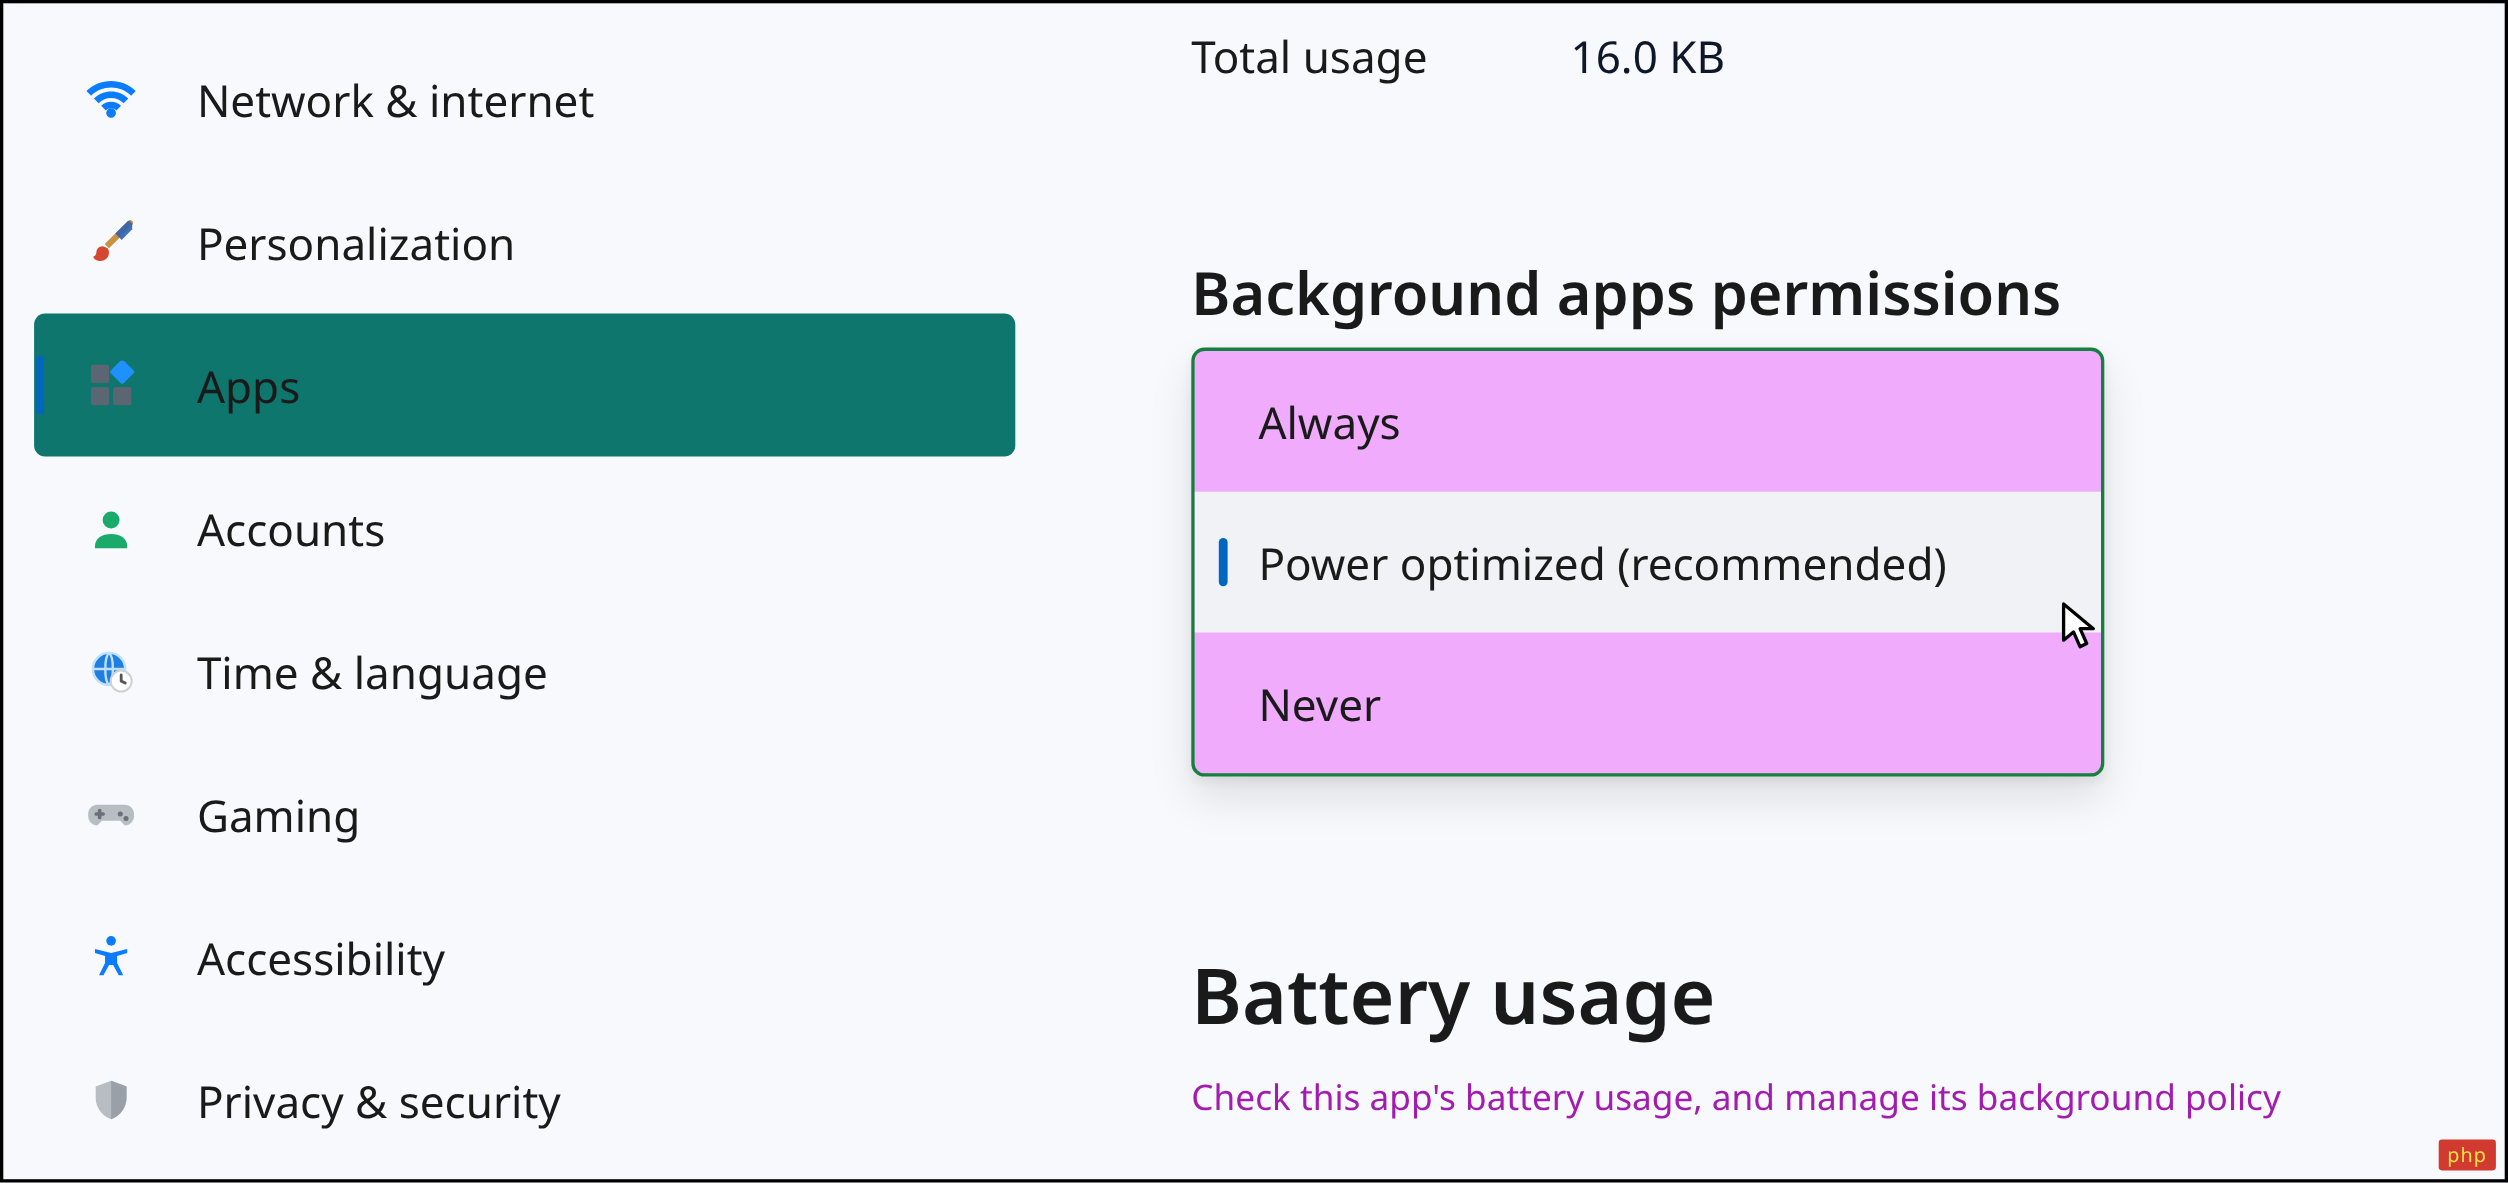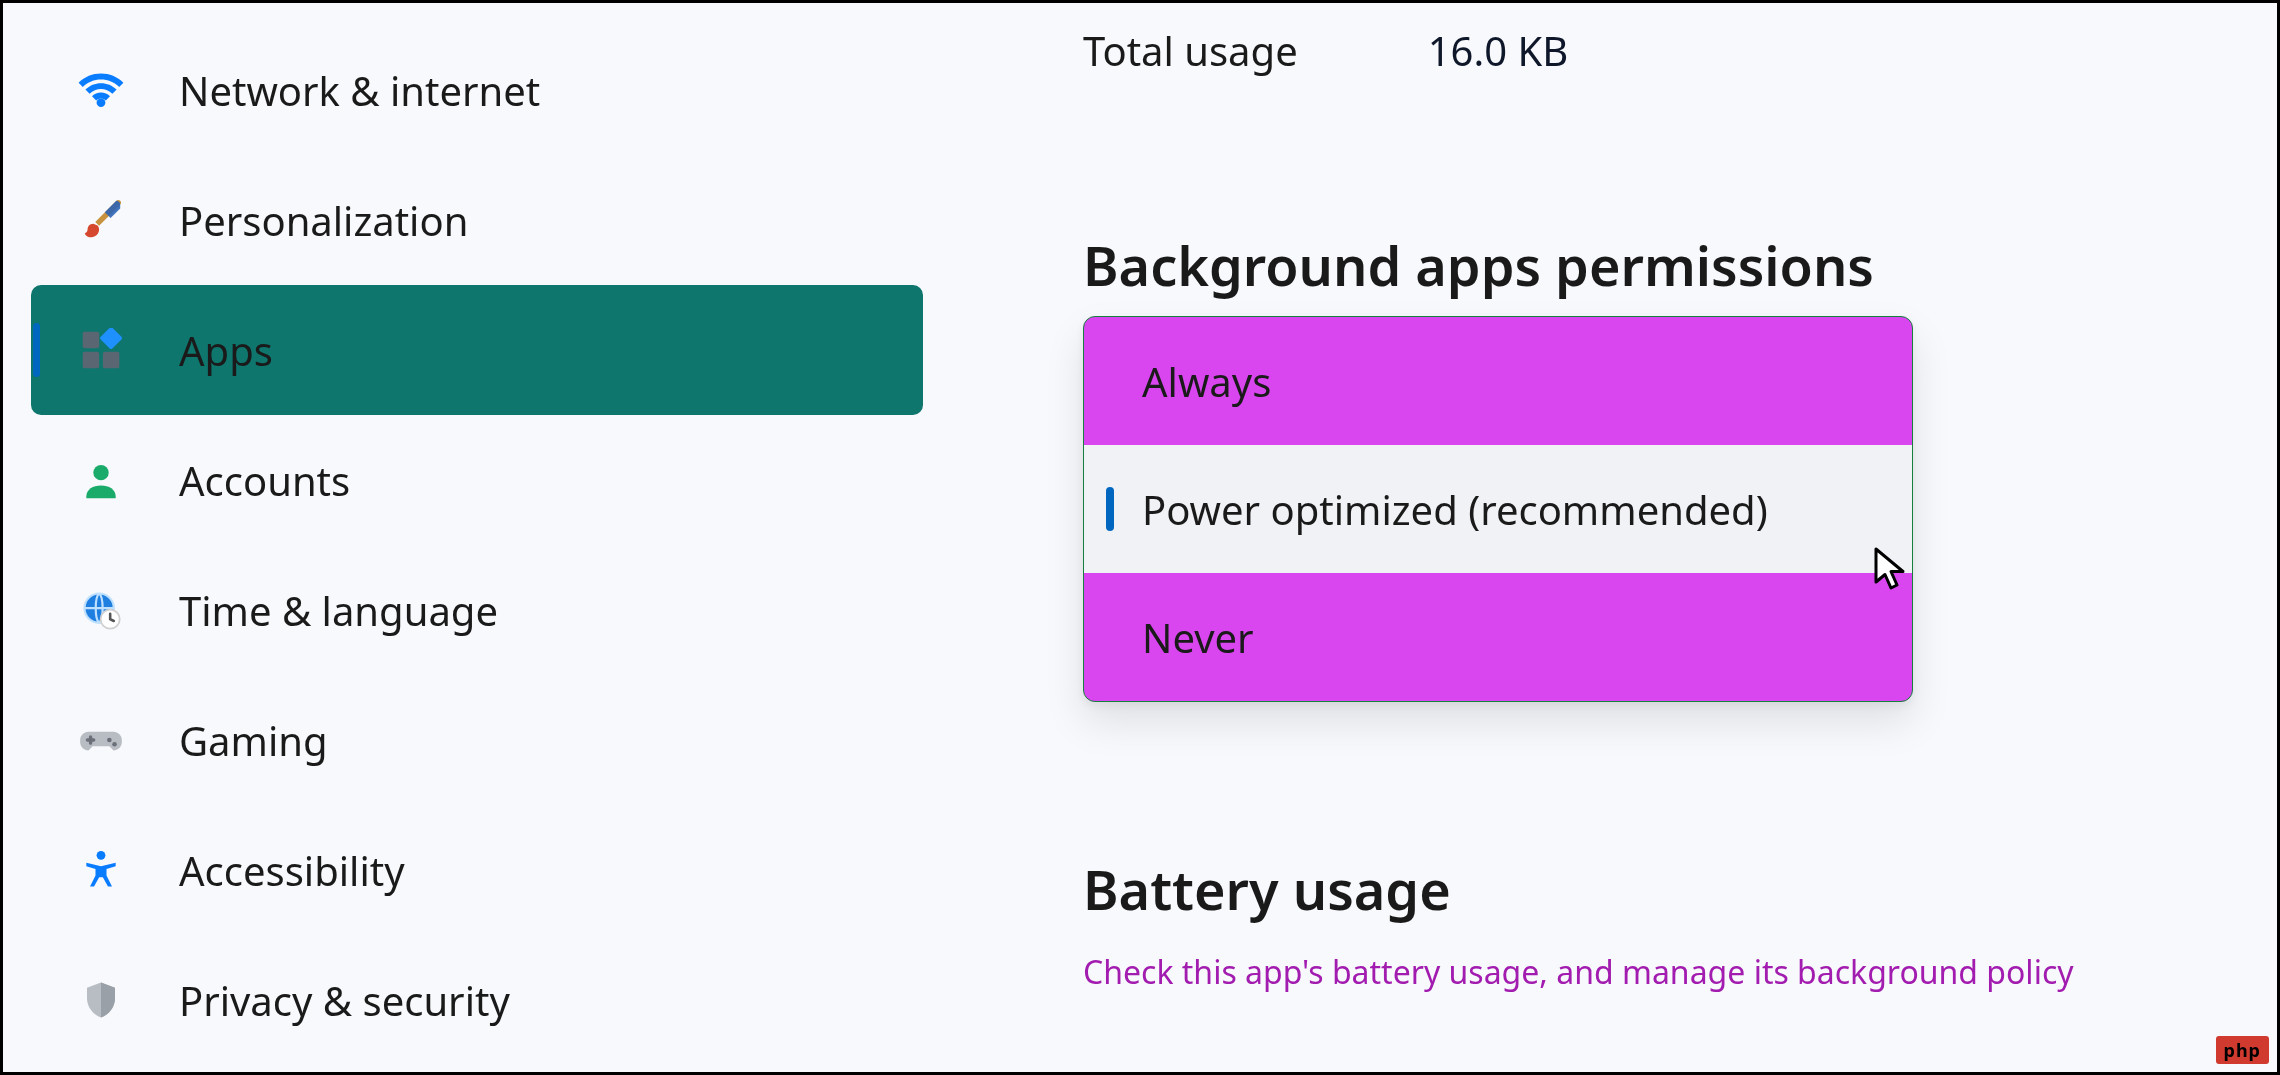--- a/index.html
+++ b/index.html
@@ -80,22 +80,22 @@
   }
   .section-heading {
     font-size: 54px;
     font-weight: 600;
     color: #1a1a1a;
     margin-bottom: 14px;
   }
 
   .dropdown {
     width: 830px;
-    background: #d946ef;
-    border: 1px solid #15803d;
+    background: #f0abfc;
+    border: 3px solid #15803d;
     border-radius: 12px;
     box-shadow: 0 20px 40px rgba(0,0,0,0.10), 0 4px 10px rgba(0,0,0,0.06);
     overflow: hidden;
     position: relative;
   }
   .option {
     height: 128px;
     display: flex;
     align-items: center;
     padding-left: 58px;
@@ -113,21 +113,21 @@
     position: absolute;
     left: 22px;
     top: 42px;
     bottom: 42px;
     width: 8px;
     background: #0067c0;
     border-radius: 4px;
   }
 
   .battery-heading {
-    font-size: 54px;
+    font-size: 70px;
     font-weight: 600;
     color: #1a1a1a;
     margin-top: 150px;
     margin-bottom: 24px;
   }
   .battery-desc {
     font-size: 32px;
     color: #a21caf;
     max-width: 1200px;
     line-height: 1.35;
@@ -142,23 +142,23 @@
     height: 48px;
     pointer-events: none;
   }
 
   
   .watermark {
     position: absolute;
     right: 8px;
     bottom: 8px;
     background: #d13a2f;
-    color: #000000;
+    color: #fde047;
     font-size: 18px;
-    font-weight: 700;
+    font-weight: 400;
     padding: 2px 8px;
     border-radius: 3px;
     letter-spacing: 1px;
   }
 </style>
 </head>
 <body>
 
 <div class="layout">
 

